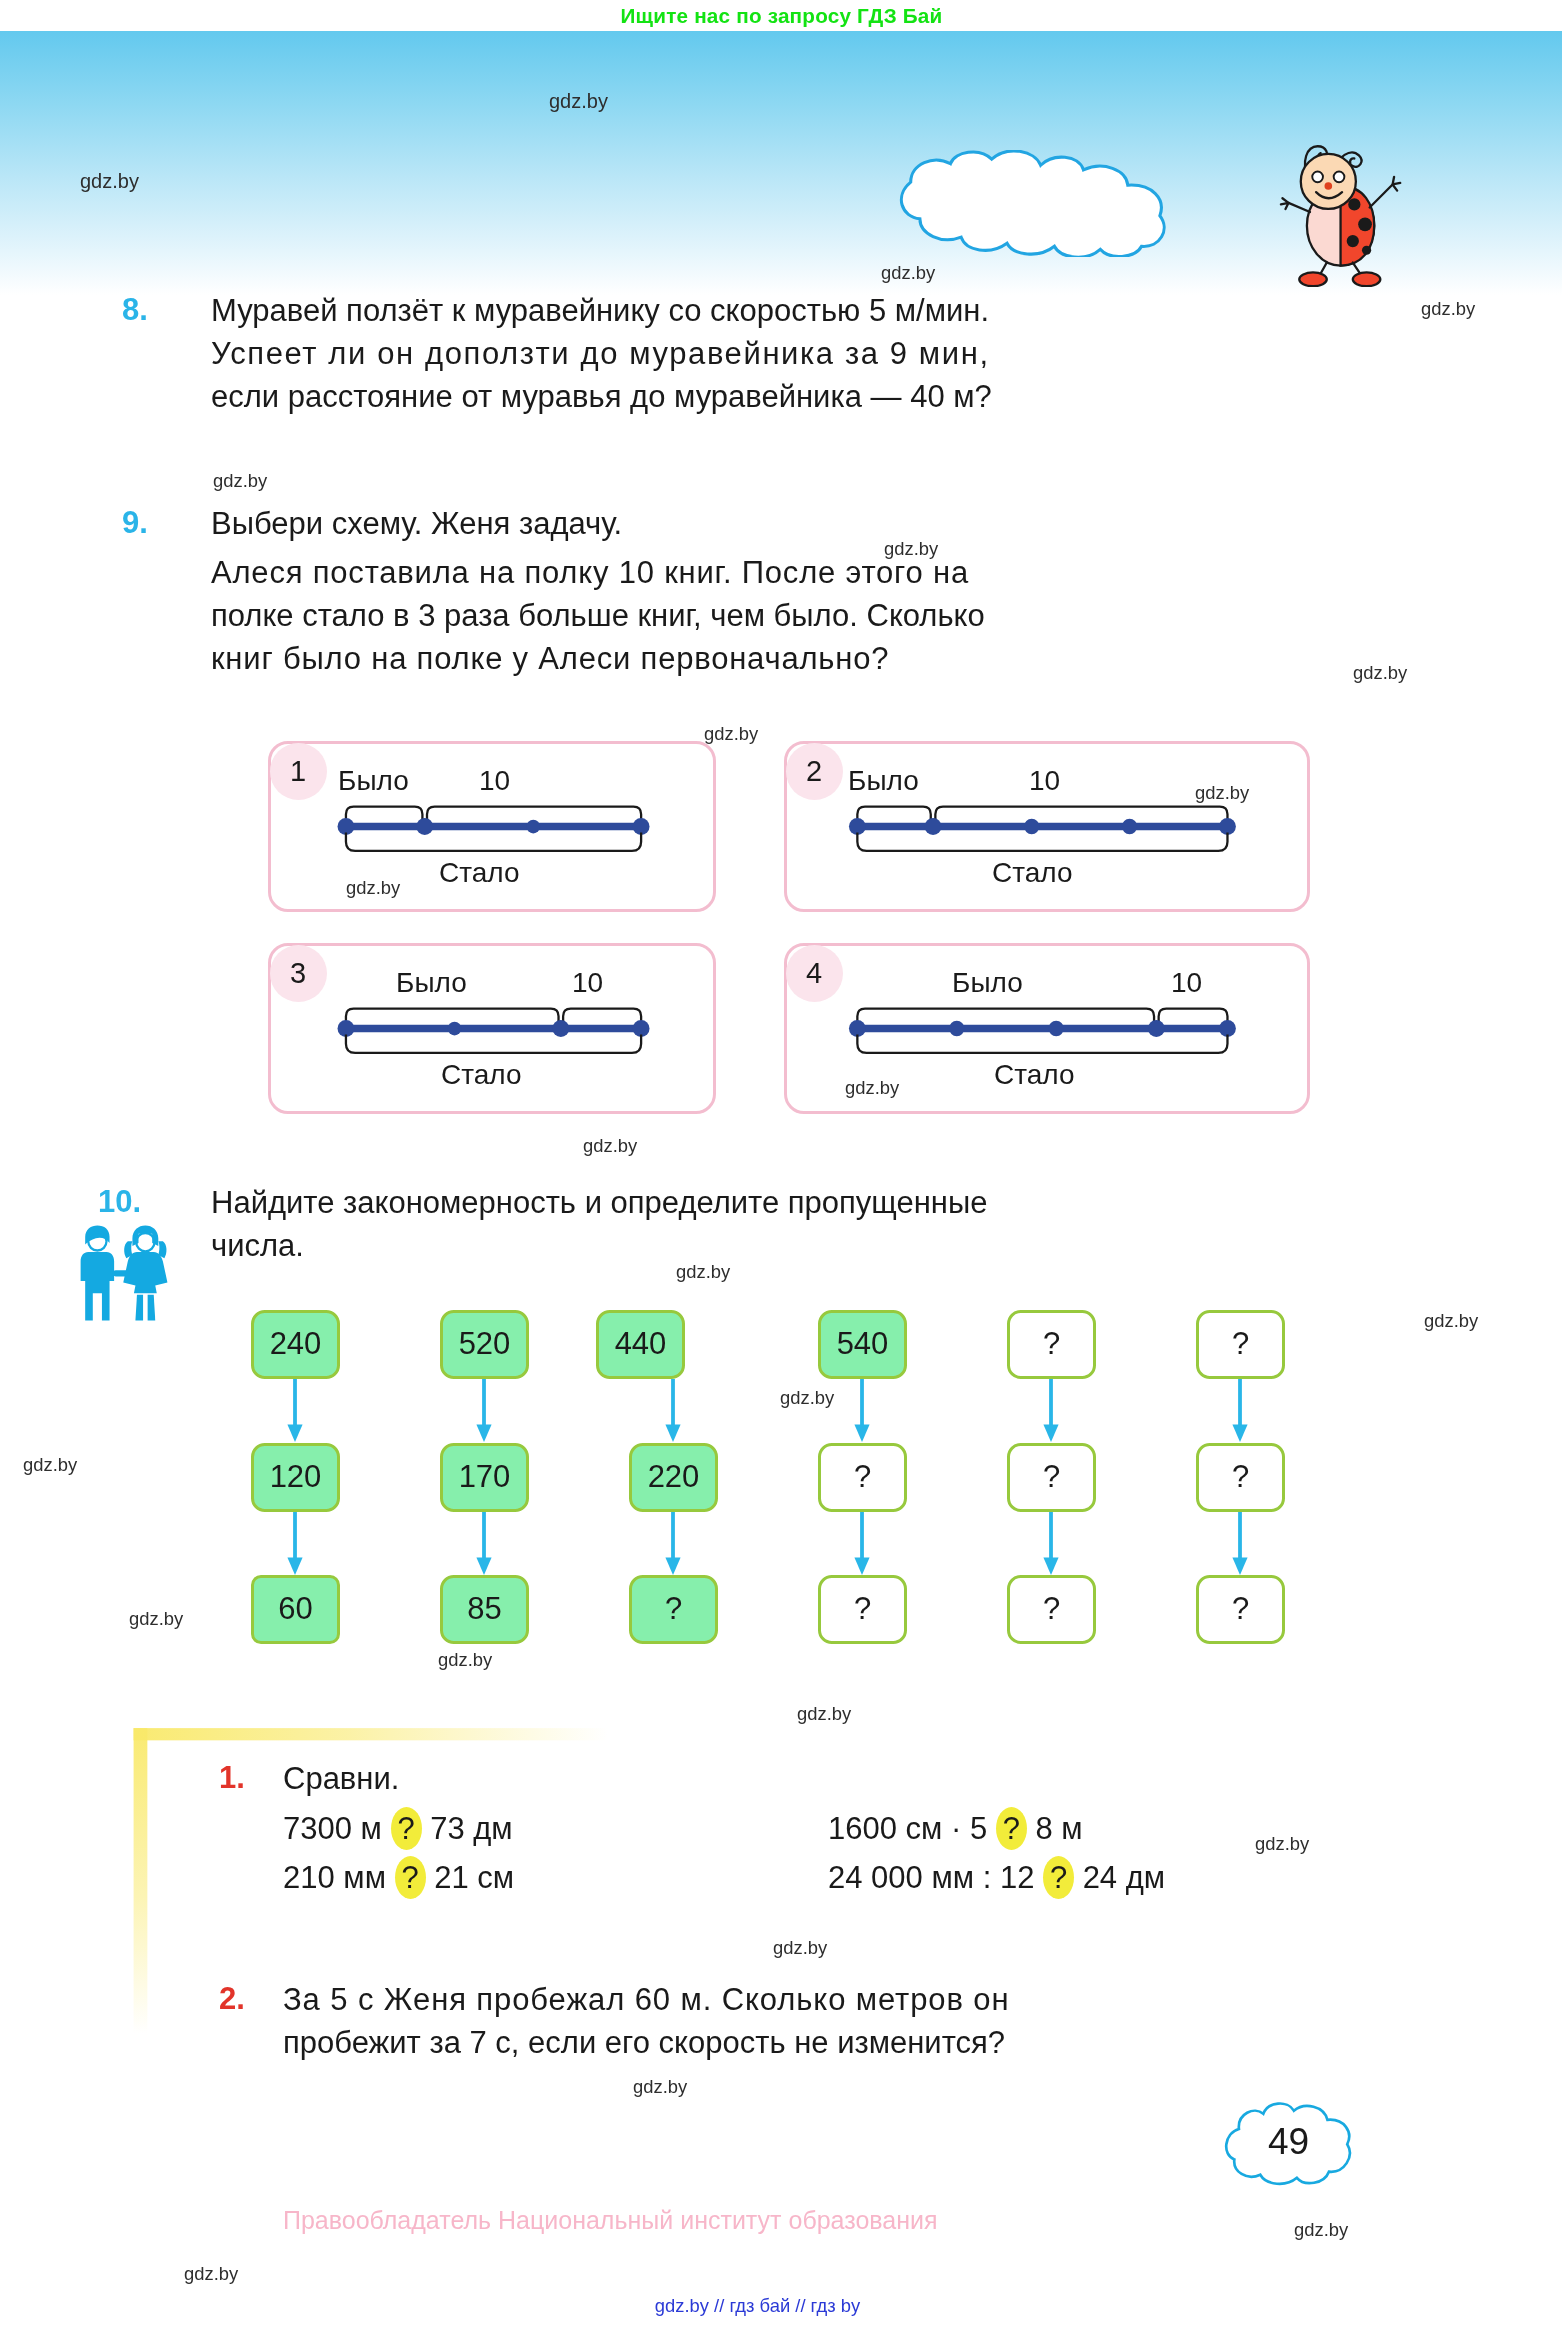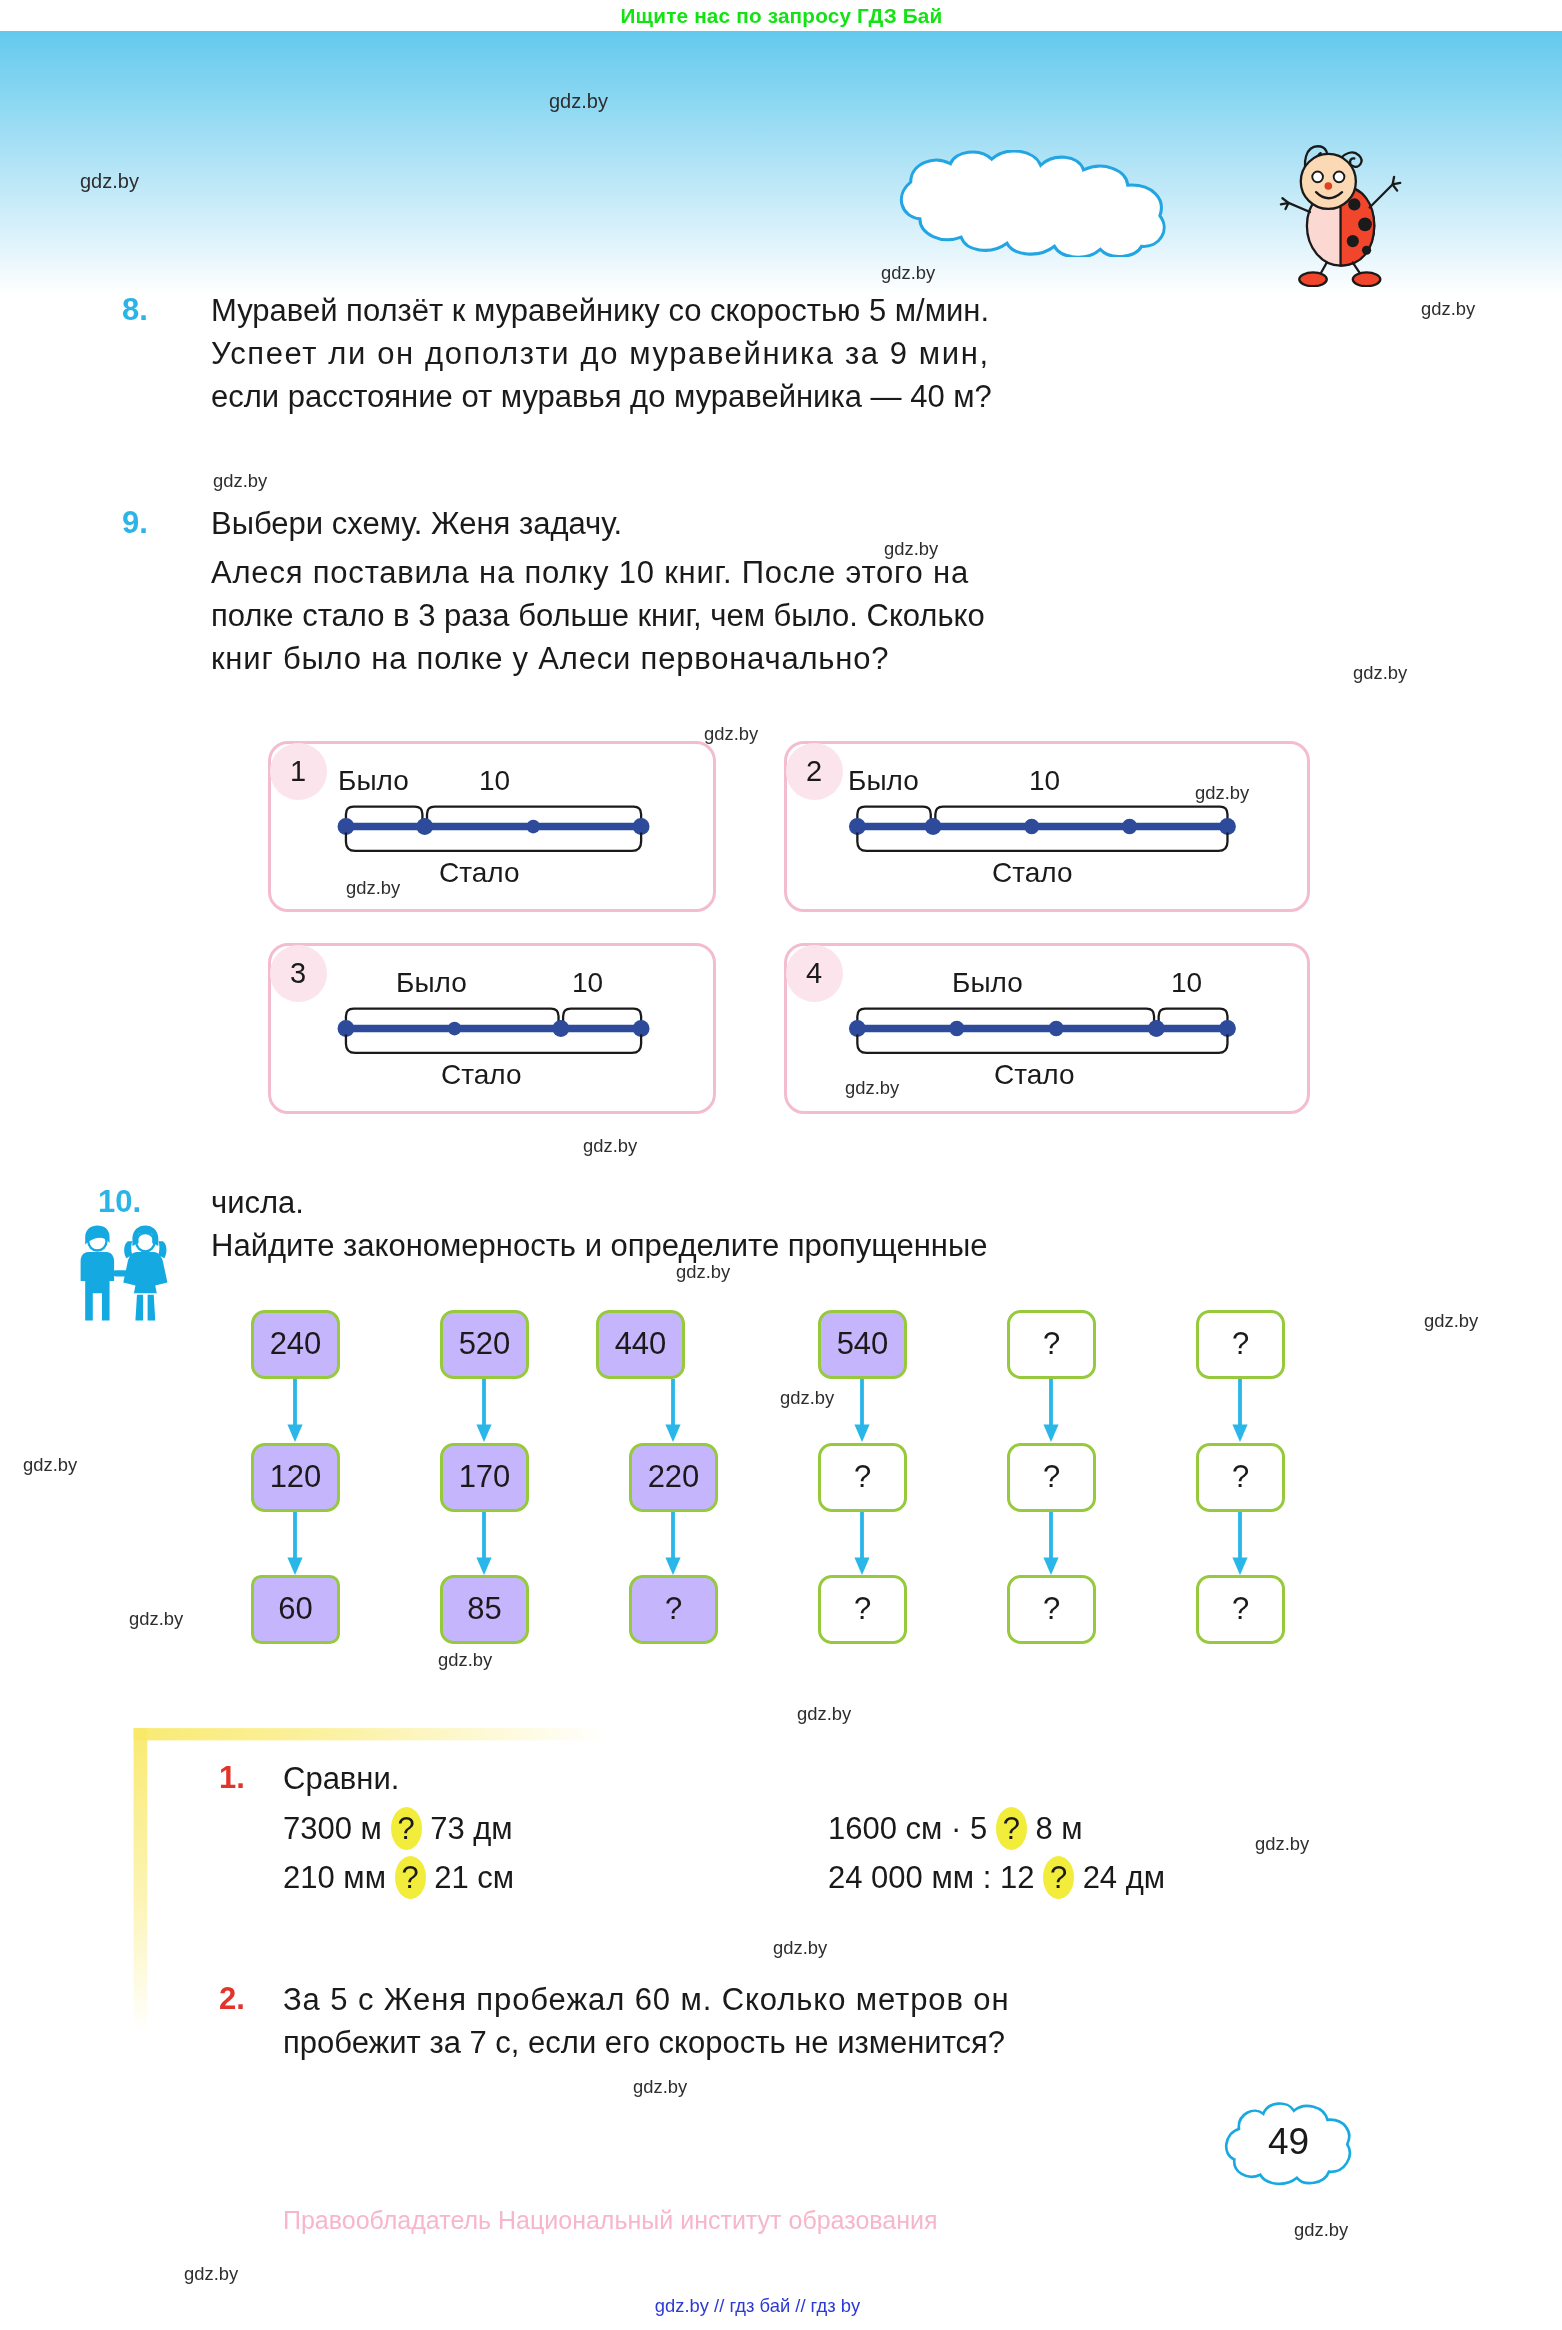--- a/index.html
+++ b/index.html
@@ -132,21 +132,21 @@
     border: 3.8px solid #97c93d;
     border-radius: 13.8px;
     box-sizing: border-box;
     font-size: 31px;
     color: #1a1a1a;
     text-align: center;
     line-height: 61px;
     z-index: 10;
     background: #ffffff;
   }
-  .numbox.filled { background: #c4b5fd; }
+  .numbox.filled { background: #86efac; }
   .arrow {
     position: absolute;
     width: 20px;
     z-index: 9;
   }
   .arrow svg { display:block; width:100%; height:100%; }
   
   .bottom-panel {
     position: absolute;
     left: 129px; top: 1722px;
@@ -343,22 +343,22 @@
       <circle cx="576" cy="108" r="11" fill="#2e4b9b"></circle>
       <path d="M92,116 L92,128 Q92,140 104,140 L564,140 Q576,140 576,128 L576,116" fill="none" stroke="#1a1a1a" stroke-width="3"></path>
     </svg>
     <div class="scheme-label" style="left:165px; top:21.4px;">Было</div>
     <div class="scheme-label" style="left:384px; top:21.4px;">10</div>
     <div class="scheme-label" style="left:207px; top:113px;">Стало</div>
   </div>
 
   <div class="task-num" style="left:98px; top:1184px;">10.</div>
   <div class="task-body" style="left:211px; top:1181px; width:1193px;">
+    <span class="l">Найдите закономерность и определите пропущенные</span>
     <span class="l">числа.</span>
-    <span class="l">Найдите закономерность и определите пропущенные</span>
   </div>
 
   <div class="kids-icon">
     <svg viewBox="0 0 130 135" xmlns="http://www.w3.org/2000/svg">
       <g fill="#14a9e1">
 
         <path d="M16,18 C16,8 24,3 32,3 C41,3 48,8 48,18 L48,26 C44,20 36,18 30,20 C24,22 19,25 16,28 Z"></path>
         <circle cx="32" cy="24" r="12" fill="none" stroke="#14a9e1" stroke-width="3"></circle>
         <path d="M20,38 L44,38 C50,38 54,43 54,50 L54,76 L48,76 L48,128 L38,128 L38,92 L26,92 L26,128 L16,128 L16,76 L10,76 L10,50 C10,43 14,38 20,38 Z"></path>
         <rect x="52" y="62" width="22" height="8" rx="4"></rect>

